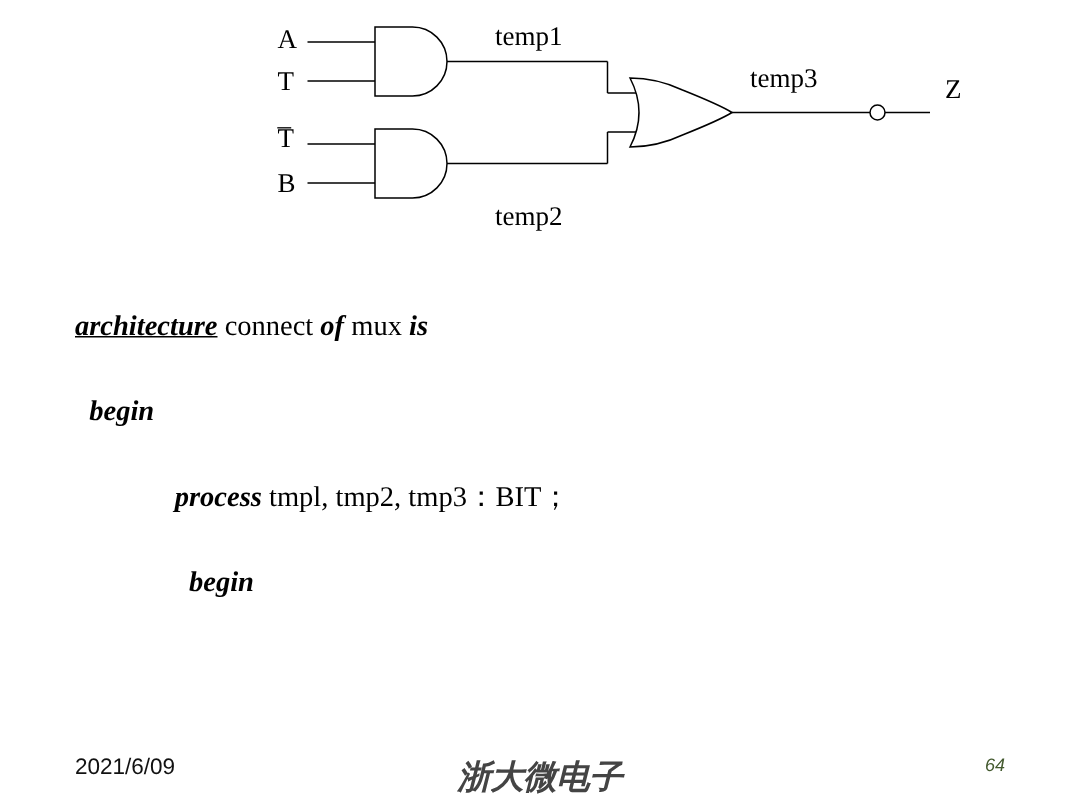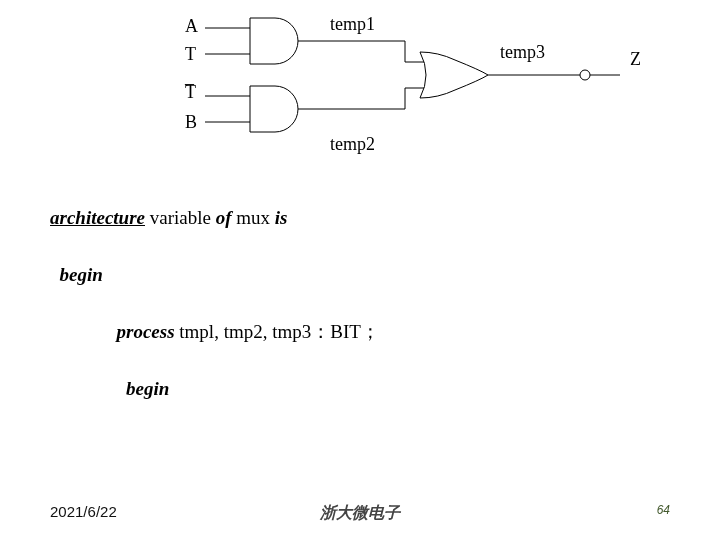--- a/index.html
+++ b/index.html
@@ -42,21 +42,21 @@
     color: #111;
     margin-left: 50px;
   }
   .footer-center {
     position: absolute;
     width: 100%;
     text-align: center;
     font-family: Liberation Mono, monospace;
     font-style: italic;
     font-weight: bold;
-    font-size: 16px;
+    font-size: 22px;
     color: #444;
   }
   .footer-page {
     position: absolute;
     right: 50px;
     font-family: Arial, sans-serif;
     font-style: italic;
     font-size: 12px;
     color: #445a2f;
   }
@@ -102,28 +102,28 @@
 
   <line x1="308" y1="65" x2="400" y2="65" stroke="#000"></line>
   <circle cx="405" cy="65" r="5" fill="#fff" stroke="#000"></circle>
   <line x1="410" y1="65" x2="440" y2="65" stroke="#000"></line>
 
   <text x="450" y="55" font-size="24">Z</text>
 </svg>
 </div>
 
 <div class="code-block">
-<div><span class="kw arch-underline">architecture</span><span> variable </span><span class="kw">of</span><span> mux </span><span class="kw">is</span></div>
+<div><span class="kw arch-underline">architecture</span><span> connect </span><span class="kw">of</span><span> mux </span><span class="kw">is</span></div>
 <div><span>  </span><span class="kw">begin</span></div>
 <div><span>              </span><span class="kw">process</span><span> tmpl, tmp2, tmp3：BIT；</span></div>
 <div><span>                </span><span class="kw">begin</span></div>
 
 
 
 
 
 </div>
 
 <div class="footer">
   <div class="footer-center">浙大微电子</div>
-  <div class="footer-date">2021/6/22</div>
+  <div class="footer-date">2021/6/09</div>
   <div class="footer-page">64</div>
 </div>
 
 </body></html>

